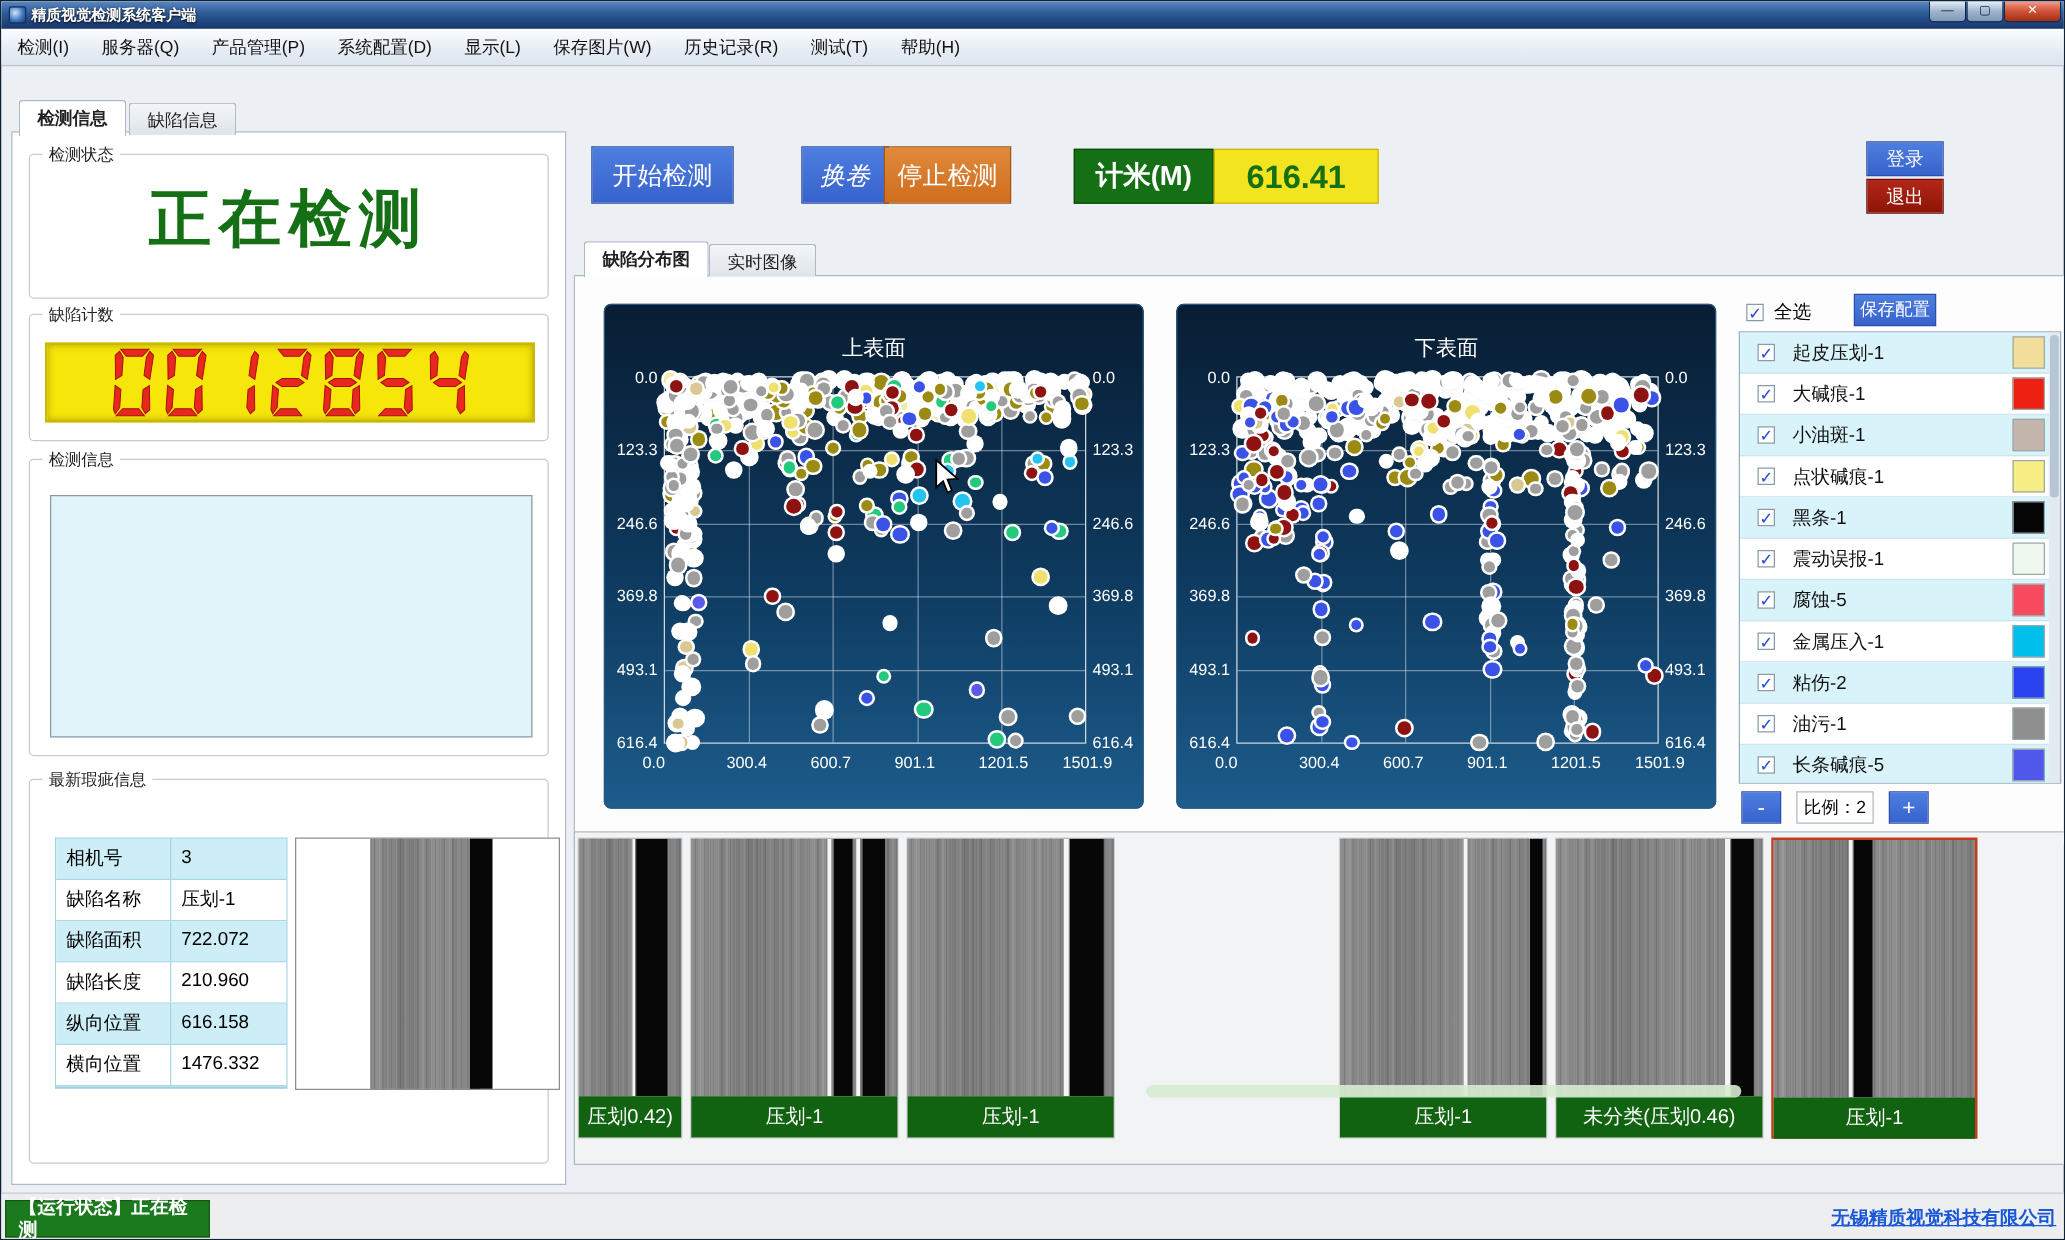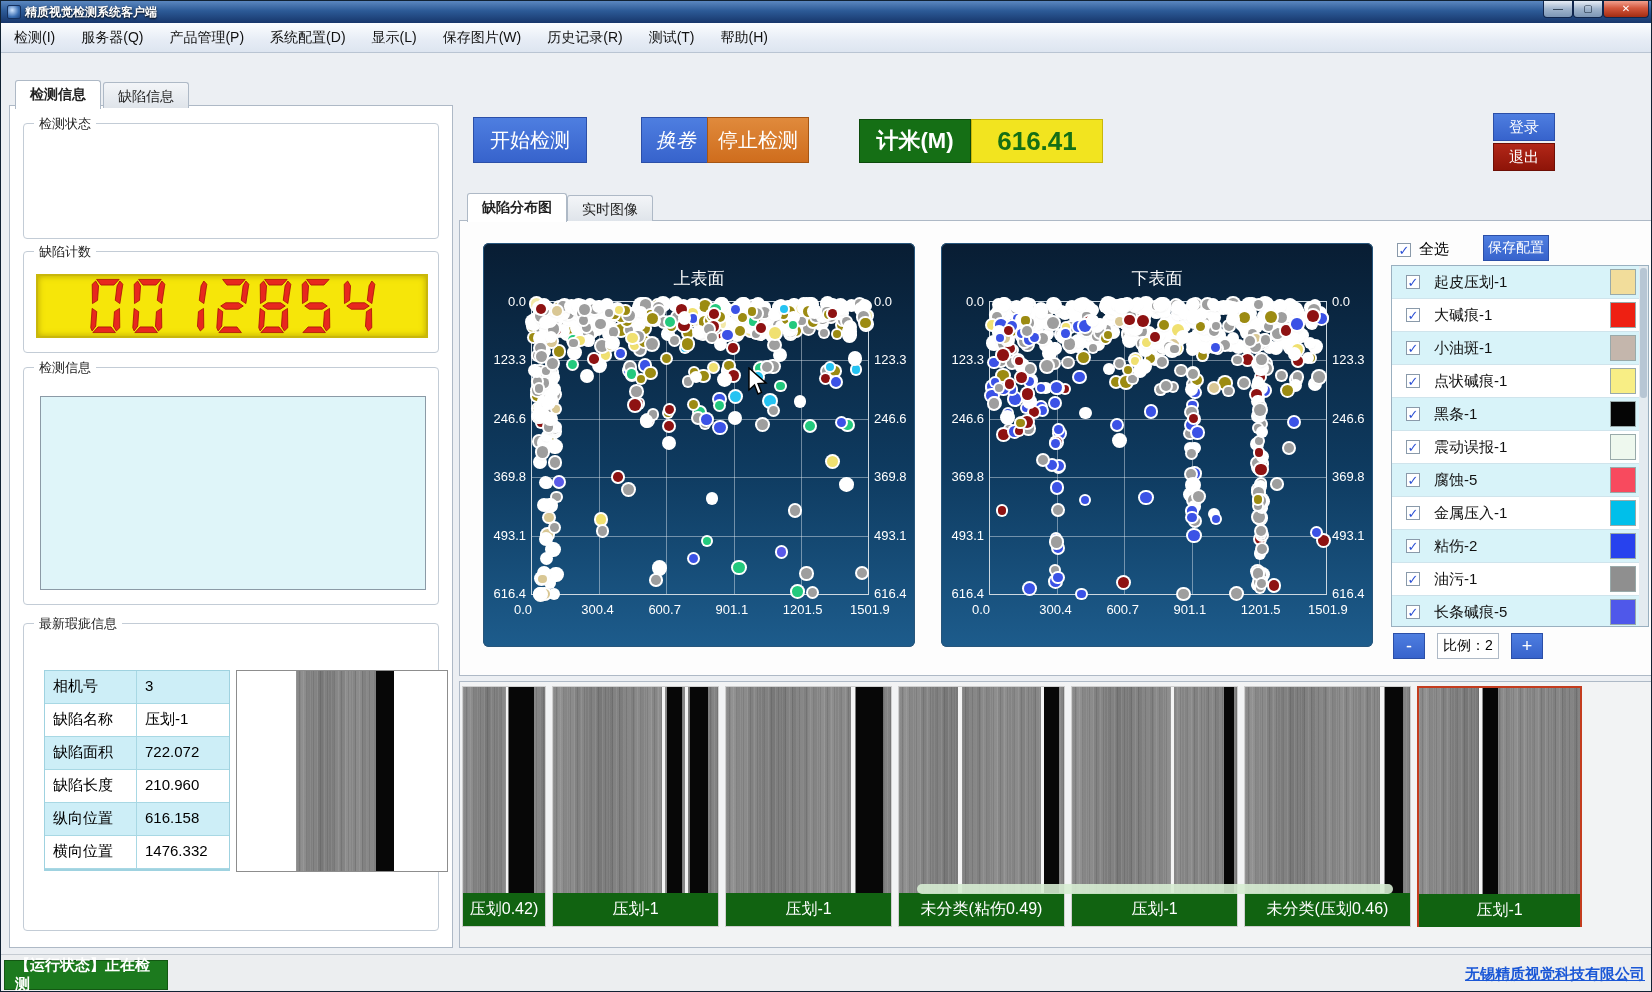--- a/index.html
+++ b/index.html
@@ -122,20 +122,21 @@
       <div class="winbtn close">✕</div>
     </div>
   </div>
 
   <div class="panel" style="left:8px;top:104px;width:444px;height:843px;"></div>
   <div class="tab active" style="left:14px;top:79px;z-index:4;">检测信息</div>
   <div class="tab" style="left:102px;top:81px;">缺陷信息</div>
 
   <div class="gbox" style="left:22px;top:122px;width:416px;height:116px;background:#fff;">
     <div class="glabel">检测状态</div>
+    <div id="status-text">正在检测</div>
   </div>
 
   <div class="gbox" style="left:22px;top:250px;width:416px;height:102px;background:#fff;">
     <div class="glabel">缺陷计数</div>
     <div id="lcd">
         <svg width="36" height="58" viewBox="0 0 40 72">
           <polygon points="6,3 34,3 28,10 12,10" fill="#e8281e" stroke="#a80f08" stroke-width="1"></polygon>
           <polygon points="35,5 39,9 37,33 31,29 32,11" fill="#e8281e" stroke="#a80f08" stroke-width="1"></polygon>
           <polygon points="37,39 39,63 35,67 31,61 31,43" fill="#e8281e" stroke="#a80f08" stroke-width="1"></polygon>
           <polygon points="12,62 28,62 34,69 6,69" fill="#e8281e" stroke="#a80f08" stroke-width="1"></polygon>
@@ -1438,21 +1439,21 @@
         <span class="lsw" style="background: rgb(79, 88, 234);"></span>
       </div>
       <div id="legend-scroll">
         <div id="legend-thumb"></div>
       </div>
   </div>
   <div class="cbtn blue" style="left:1392px;top:632px;width:32px;height:26px;font-size:18px;">-</div>
   <div class="panel" style="left:1436px;top:632px;width:62px;height:26px;display:flex;align-items:center;justify-content:center;font-size:14px;">比例：2</div>
   <div class="cbtn blue" style="left:1510px;top:632px;width:32px;height:26px;font-size:18px;">+</div>
 
-  <div class="panel" style="left:458px;top:680px;width:1194px;height:267px;background:#f2f3f4;">
+  <div class="panel" style="left:458px;top:664px;width:1194px;height:267px;background:#f2f3f4;">
     <div id="thumbs" style="position:absolute;left:0;top:0;width:100%;height:100%;">
         <div class="thumbcell" style="left: 2px; width: 84px; height: 241px;">
           <div class="thumb-img graytex">
             <div class="band" style="left: 52%; width: 3%; background: rgb(245, 245, 245);"></div>
             <div class="band" style="left: 56%; width: 30%; background: rgb(7, 7, 7);"></div>
           </div>
           <div class="thumb-label">压划0.42)</div>
         </div>
         <div class="thumbcell" style="left: 92px; width: 167px; height: 241px;">
           <div class="thumb-img graytex">
@@ -1463,28 +1464,20 @@
           </div>
           <div class="thumb-label">压划-1</div>
         </div>
         <div class="thumbcell" style="left: 265px; width: 167px; height: 241px;">
           <div class="thumb-img graytex">
             <div class="band" style="left: 76%; width: 2%; background: rgb(245, 245, 245);"></div>
             <div class="band" style="left: 79%; width: 16%; background: rgb(7, 7, 7);"></div>
           </div>
           <div class="thumb-label">压划-1</div>
         </div>
-        <div class="thumbcell" style="left: 438px; width: 167px; height: 241px;">
-          <div class="thumb-img graytex">
-            <div class="band" style="left: 36%; width: 2%; background: rgb(245, 245, 245);"></div>
-            <div class="band" style="left: 86%; width: 2%; background: rgb(245, 245, 245);"></div>
-            <div class="band" style="left: 88%; width: 9%; background: rgb(7, 7, 7);"></div>
-          </div>
-          <div class="thumb-label">未分类(粘伤0.49)</div>
-        </div>
         <div class="thumbcell" style="left: 611px; width: 167px; height: 241px;">
           <div class="thumb-img graytex">
             <div class="band" style="left: 60%; width: 2%; background: rgb(245, 245, 245);"></div>
             <div class="band" style="left: 92%; width: 6%; background: rgb(7, 7, 7);"></div>
           </div>
           <div class="thumb-label">压划-1</div>
         </div>
         <div class="thumbcell" style="left: 784px; width: 167px; height: 241px;">
           <div class="thumb-img graytex">
             <div class="band" style="left: 82%; width: 2%; background: rgb(245, 245, 245);"></div>

